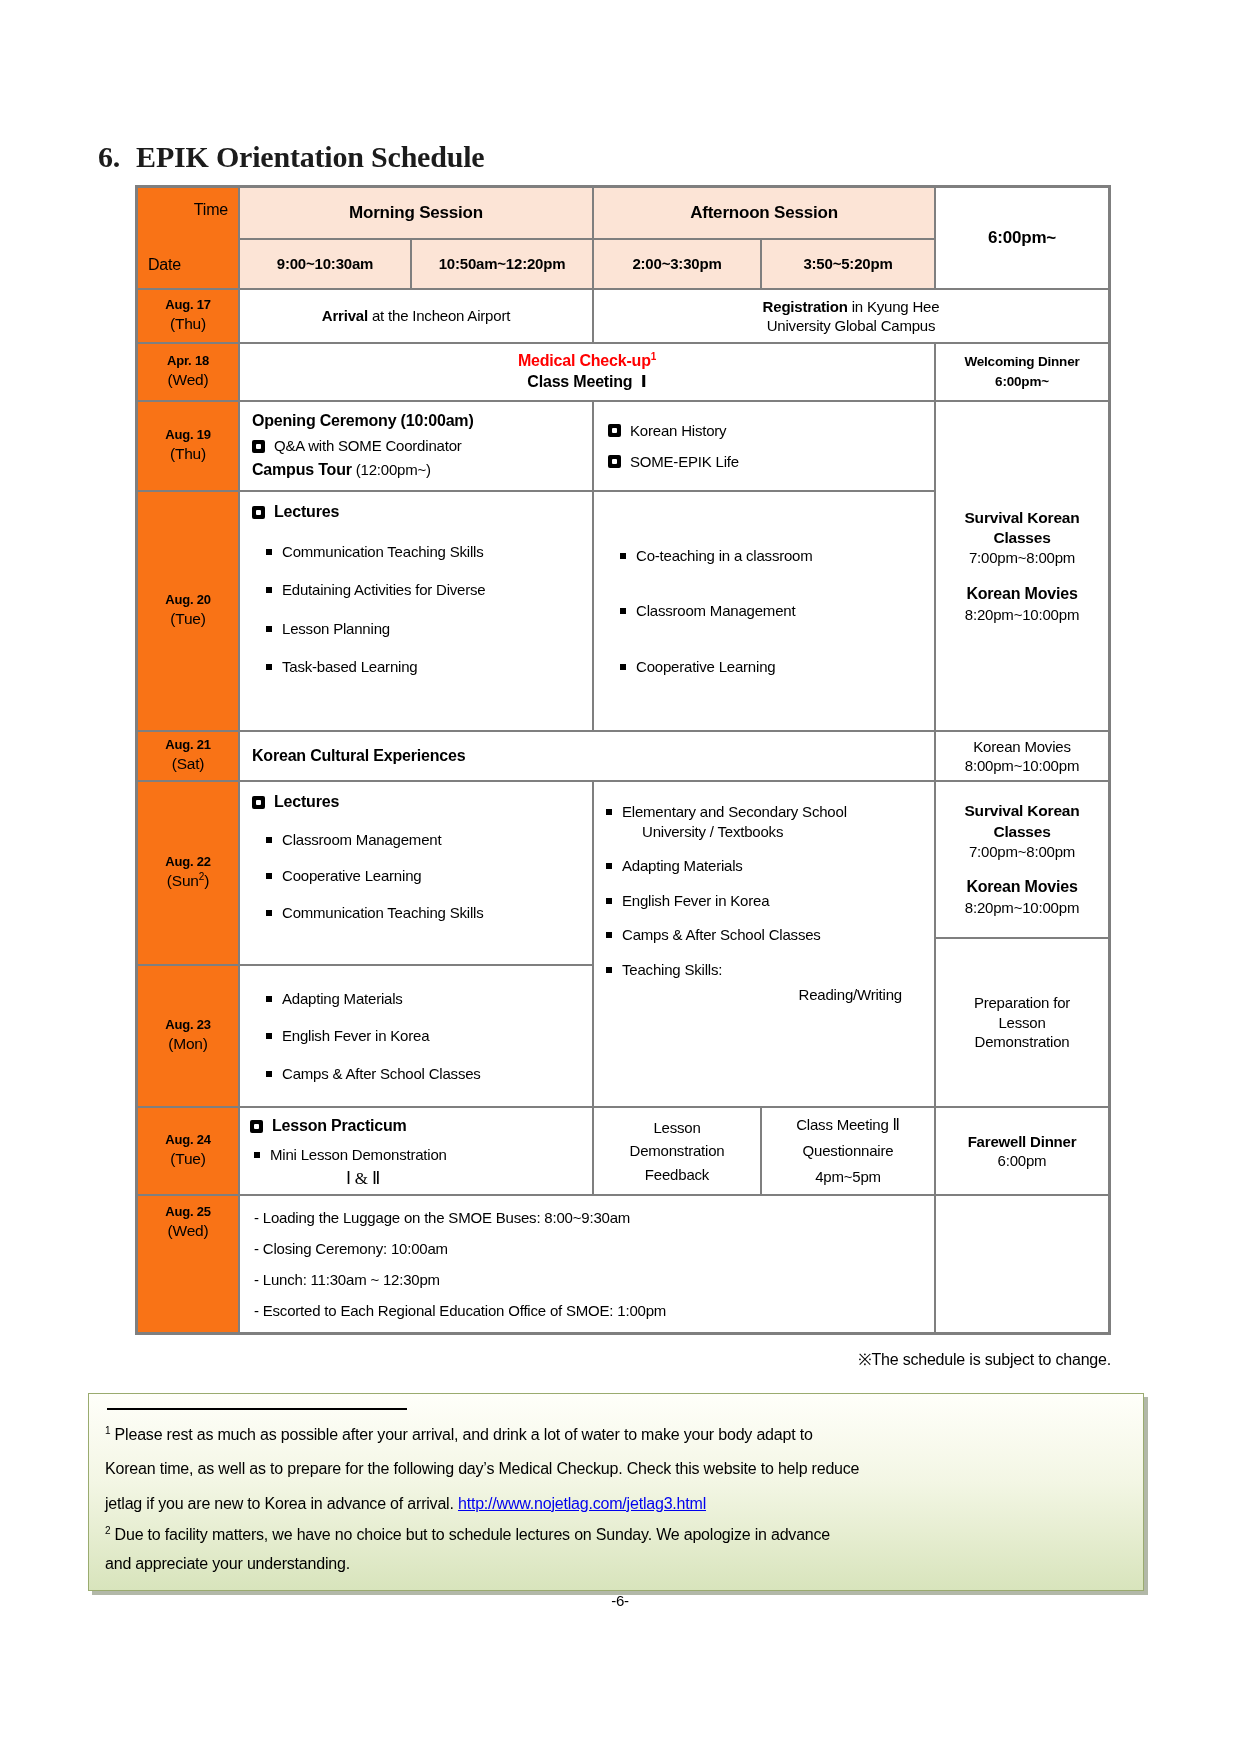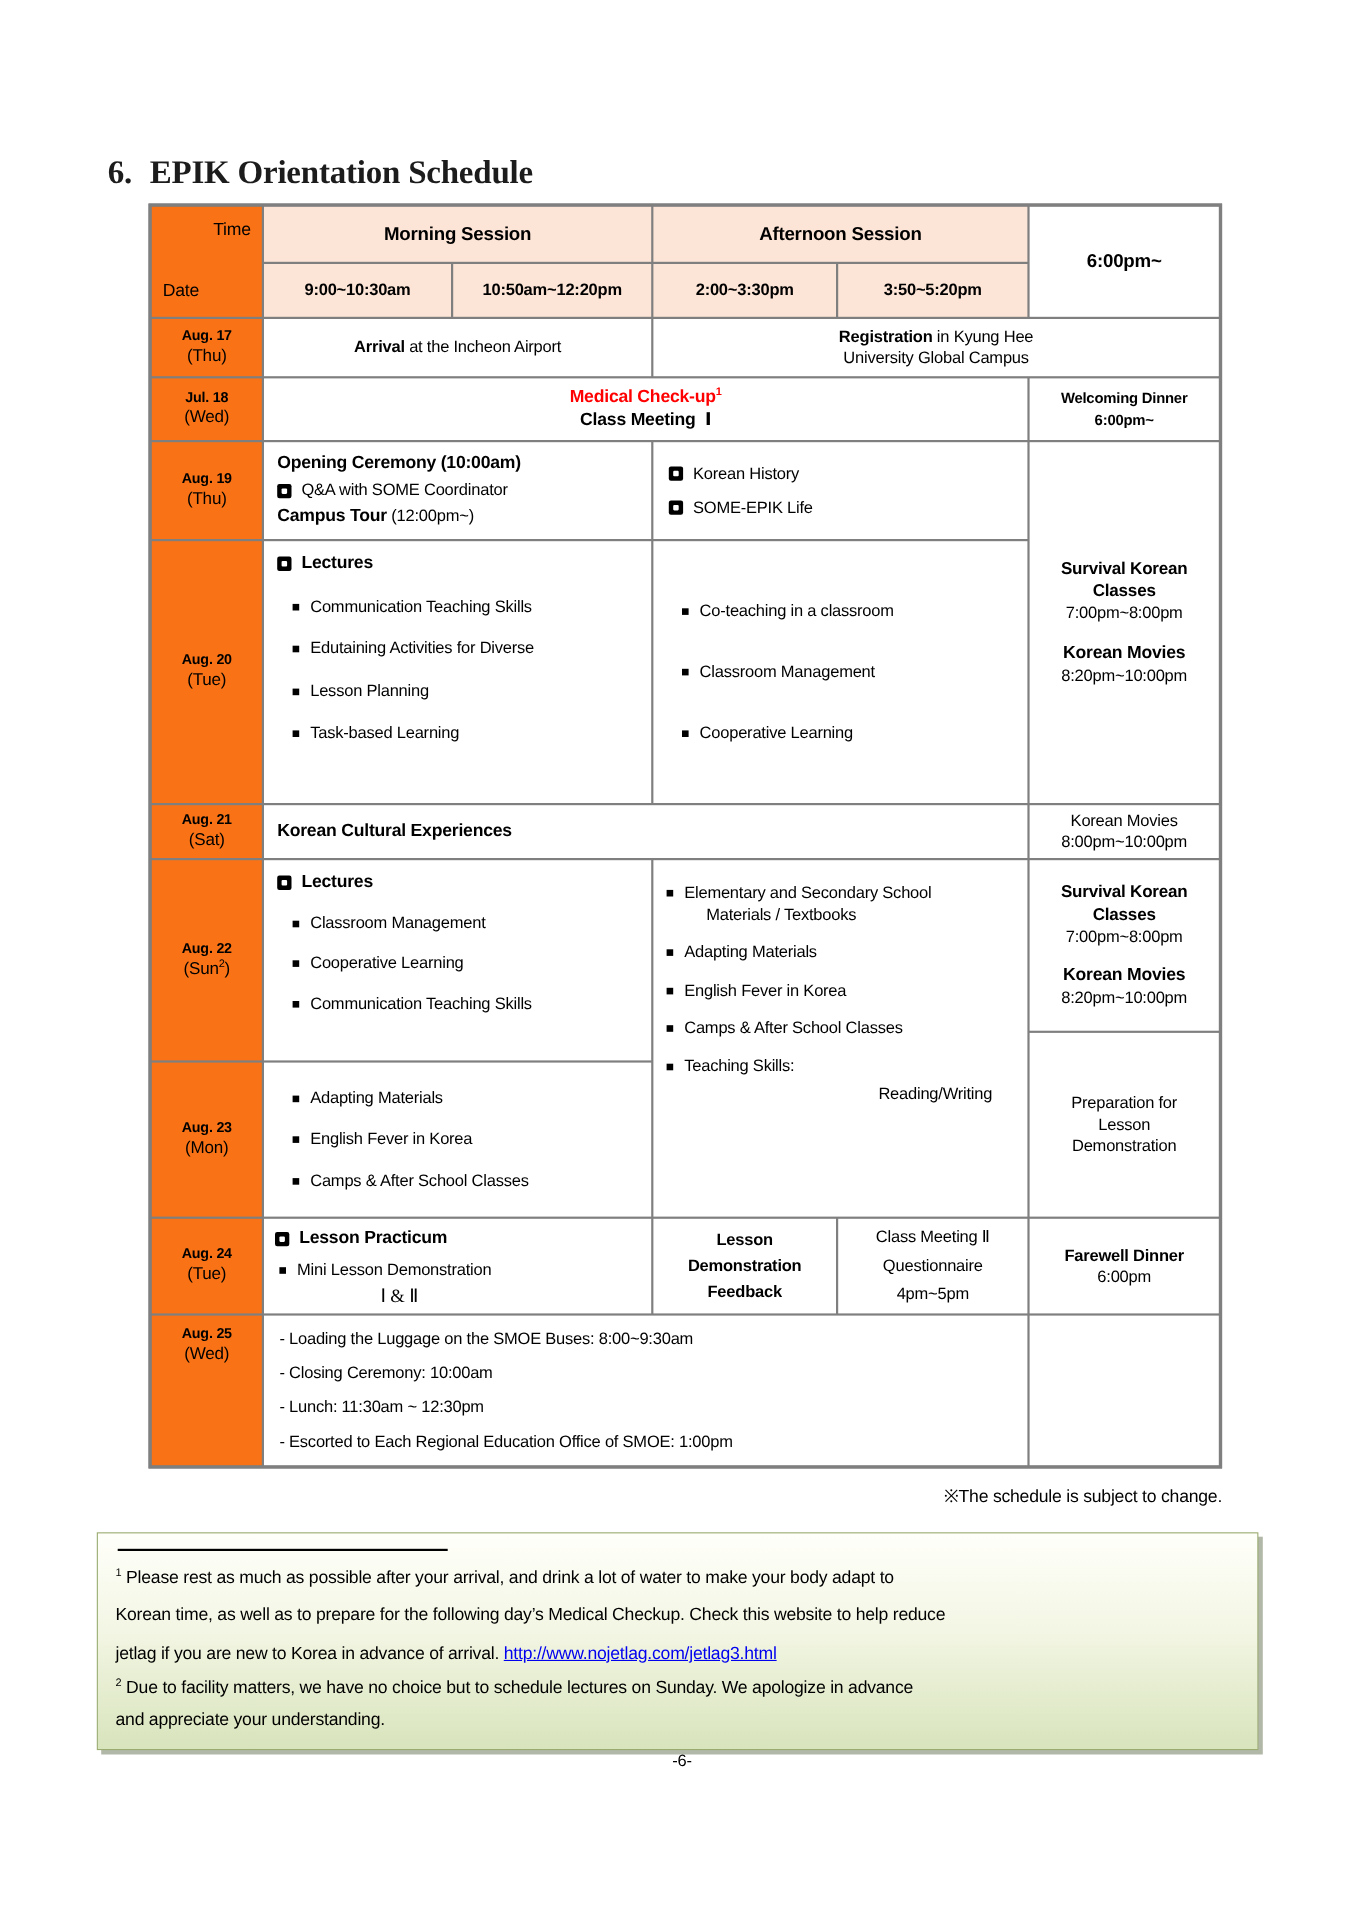--- a/index.html
+++ b/index.html
@@ -65,21 +65,21 @@
   .rw-line{text-align:right;padding-right:26px;margin-top:6px;}
 
   .eve-cell{text-align:center;align-items:center;font-size:15px;}
   .eve-cell .tt{font-weight:bold;}
   .eve-cell .gap{height:16px;}
   .eve-small{font-size:13.5px;font-weight:bold;line-height:1.45;}
 
   .a24-am{justify-content:flex-start;padding:8px 4px 0 10px;}
   .a24-am .b-row{margin-top:8px;}
   .a24-num{margin-top:4px;padding-left:96px;font-size:17px;}
-  .fb-cell{font-weight:bold;padding:0 12px;line-height:1.55;}
+  .fb-cell{font-weight:normal;padding:0 12px;line-height:1.55;}
   .cmq-cell{line-height:1.75;}
 
   .a25-main{justify-content:space-evenly;padding-left:14px;}
 
   
   .note{position:absolute;top:1348px;right:129px;font-size:16px;}
   .fnbox{position:absolute;left:88px;top:1393px;width:1056px;height:198px;
          border:1px solid #9aab6f;box-sizing:border-box;padding:0 16px;
          background:linear-gradient(180deg,#fffffa 0%,#f3f6e4 45%,#d8e4bc 100%);
          box-shadow:4px 4px 0 #b2b8a8;font-size:16px;}
@@ -132,21 +132,21 @@
     </div>
     <div class="cell center" style="grid-area:3/2/4/4">
       <div><span class="bold">Arrival</span><span> at the Incheon Airport</span></div>
     </div>
     <div class="cell center" style="grid-area:3/4/4/7">
       <div><span class="bold">Registration</span><span> in Kyung Hee</span></div>
       <div>University Global Campus</div>
     </div>
 
     <div class="cell blue center date-cell" style="grid-area:4/1/5/2">
-      <span class="dt">Jul. 18</span>
+      <span class="dt">Apr. 18</span>
       <span class="dy">(Wed)</span>
     </div>
     <div class="cell center" style="grid-area:4/2/5/6">
       <div class="hdr-line"><span class="red bold">Medical Check-up</span><sup class="red">1</sup></div>
       <div class="hdr-line"><span class="bold">Class Meeting</span>&nbsp;&nbsp;<span class="roman bold">Ⅰ</span></div>
     </div>
     <div class="cell center eve-small" style="grid-area:4/6/5/7">
       <div>Welcoming Dinner</div>
       <div>6:00pm~</div>
     </div>
@@ -252,21 +252,21 @@
           <span>Cooperative Learning</span>
         </div>
       <div class="b-row">
           <span class="smb"></span>
           <span>Communication Teaching Skills</span>
         </div>
     </div>
     <div class="cell pm2223" style="grid-area:8/4/11/6">
       <div class="b-row wrap2" style="margin-top:8px">
         <span class="smb"></span>
-        <span><span>Elementary and Secondary School</span><br><span class="l2">Materials / Textbooks</span></span>
+        <span><span>Elementary and Secondary School</span><br><span class="l2">University / Textbooks</span></span>
       </div>
       <div class="b-row">
           <span class="smb"></span>
           <span>Adapting Materials</span>
         </div>
       <div class="b-row">
           <span class="smb"></span>
           <span>English Fever in Korea</span>
         </div>
       <div class="b-row">

